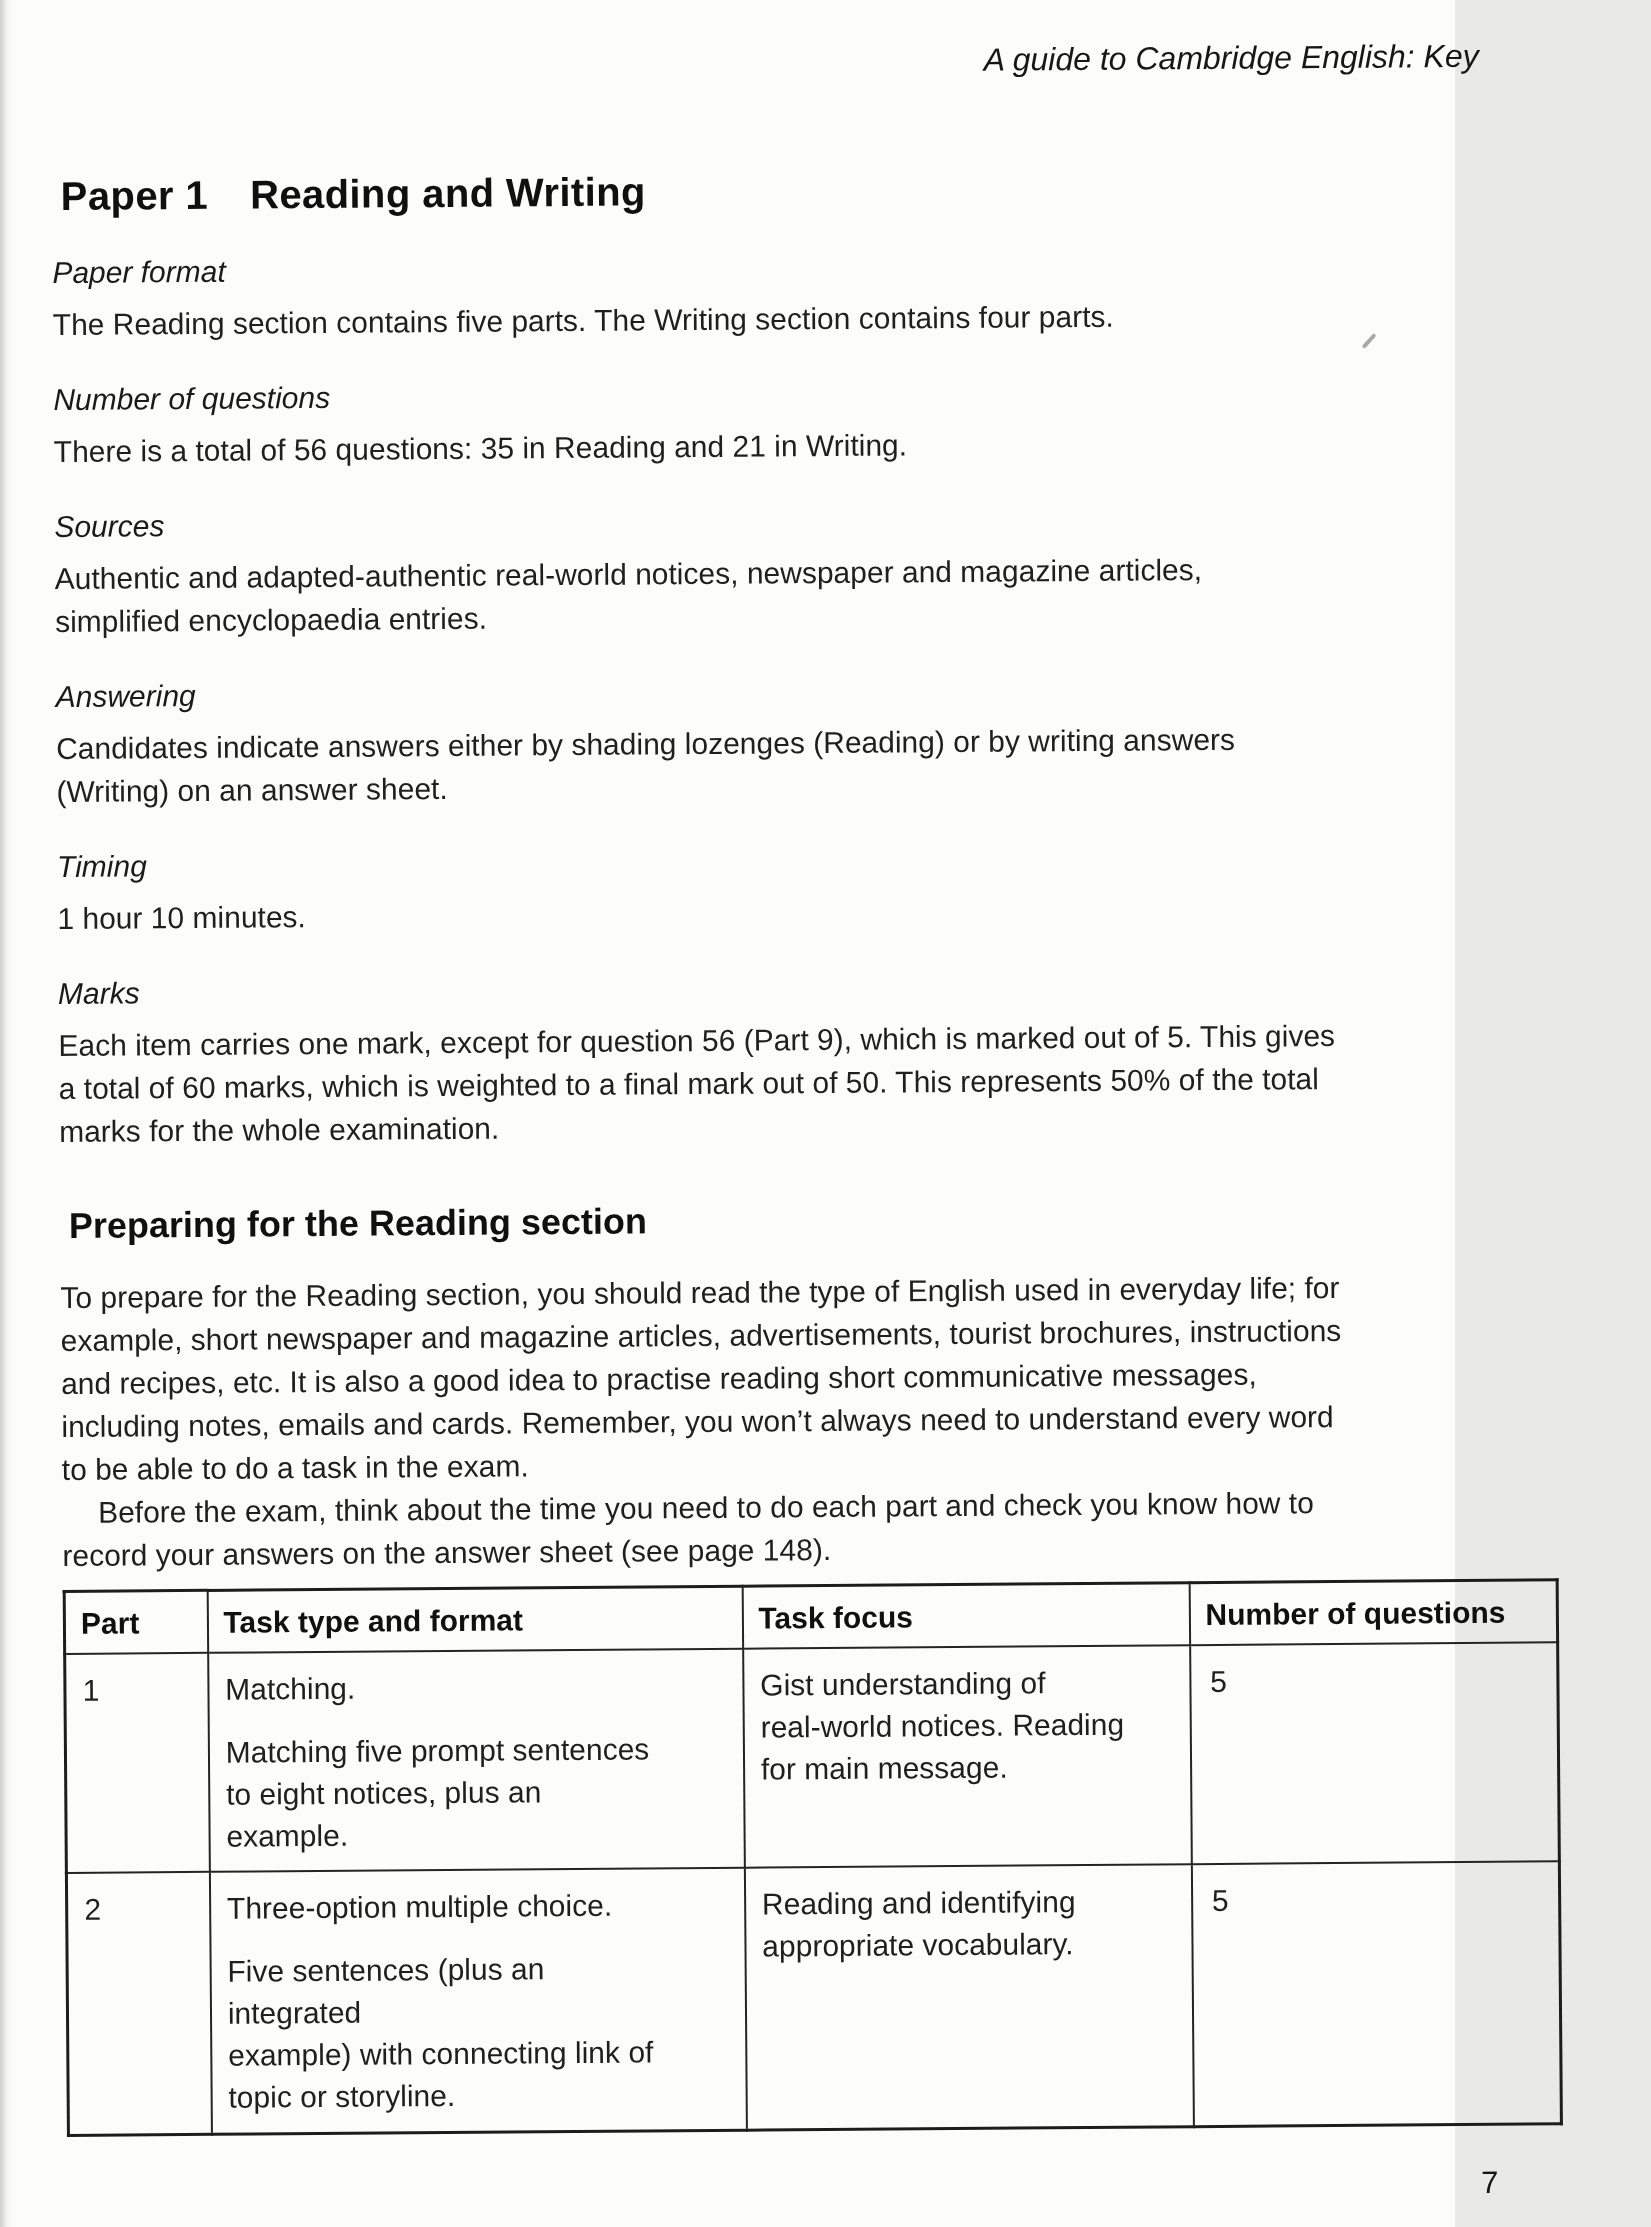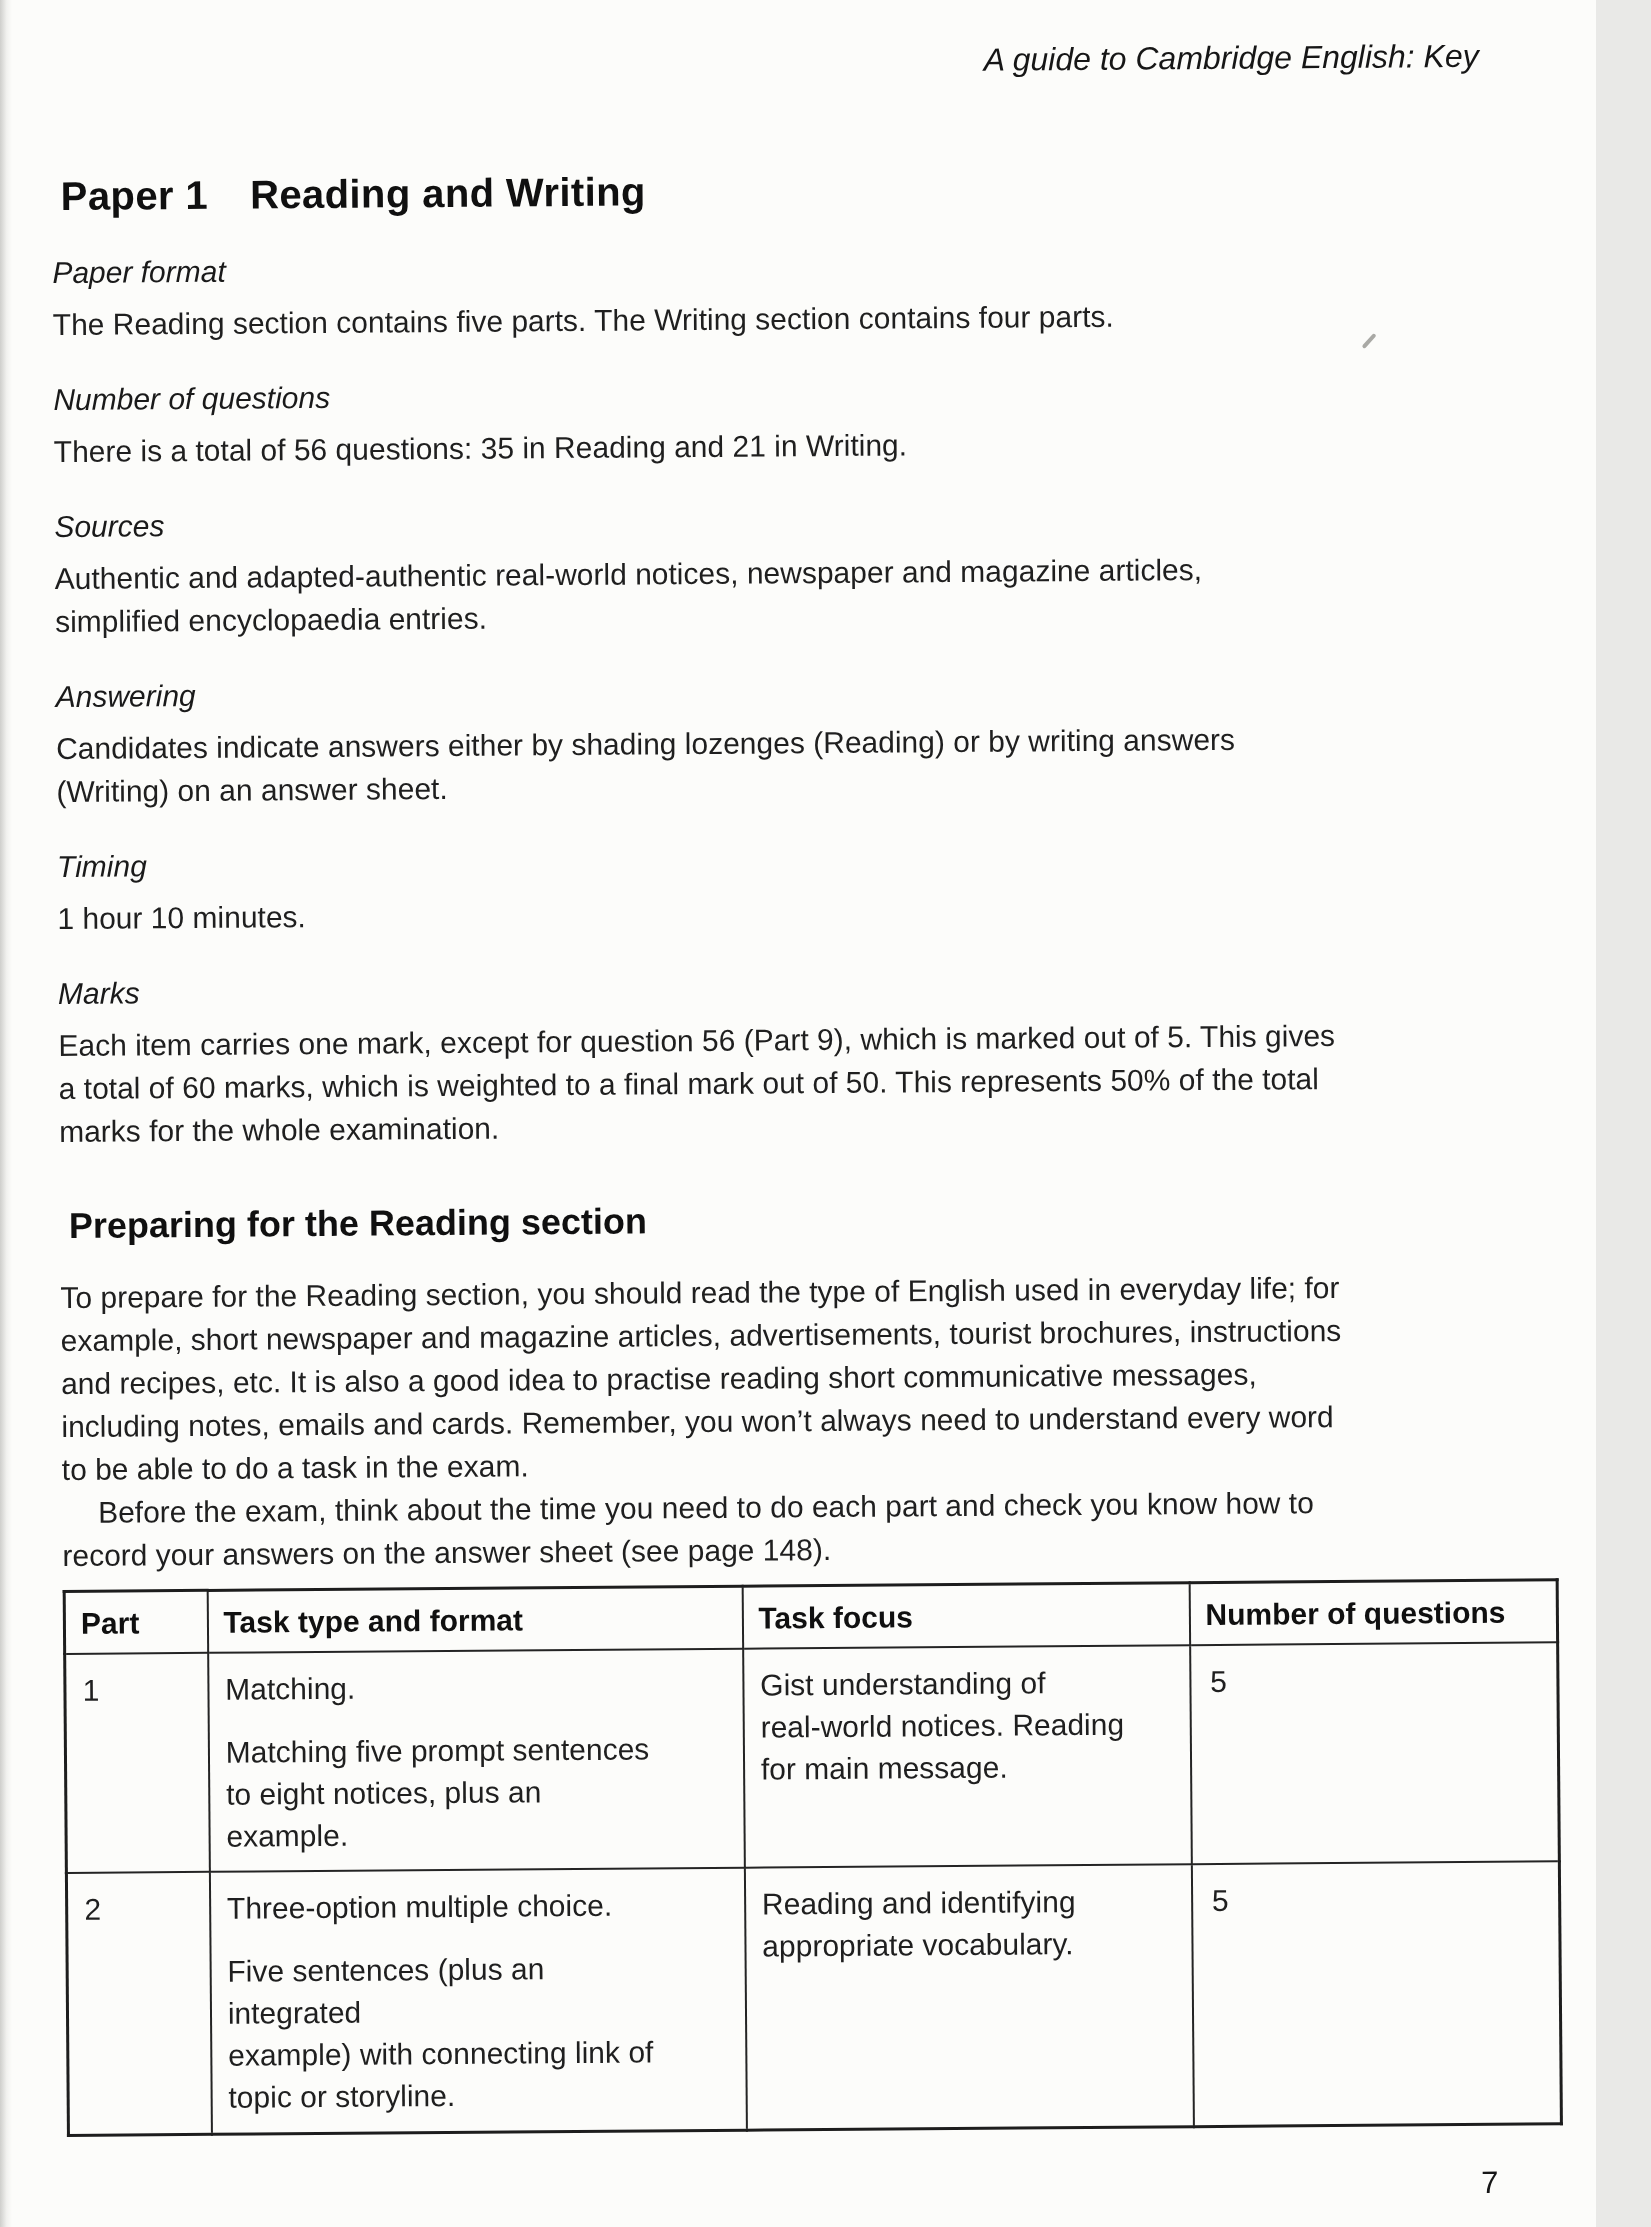--- a/index.html
+++ b/index.html
@@ -4,21 +4,21 @@
 <style>
   html,body { margin:0; padding:0; }
   body {
     width:1651px; height:2227px;
     background:#e9e9e7;
     font-family:"Liberation Sans","DejaVu Sans",sans-serif;
     overflow:hidden;
   }
   .page {
     position:relative;
-    width:1596px; height:2227px;
+    width:1455px; height:2227px;
     background:#fcfcfa;
     color:#1f1f1f;
   }
   .scan-edge {
     position:absolute; left:0; top:0; bottom:0; width:12px;
     background:linear-gradient(90deg, rgba(110,110,106,0.32), rgba(185,185,180,0.16) 55%, rgba(255,255,255,0));
     pointer-events:none;
   }
   .scan-artifact {
     position:absolute; left:1360px; top:339px;

